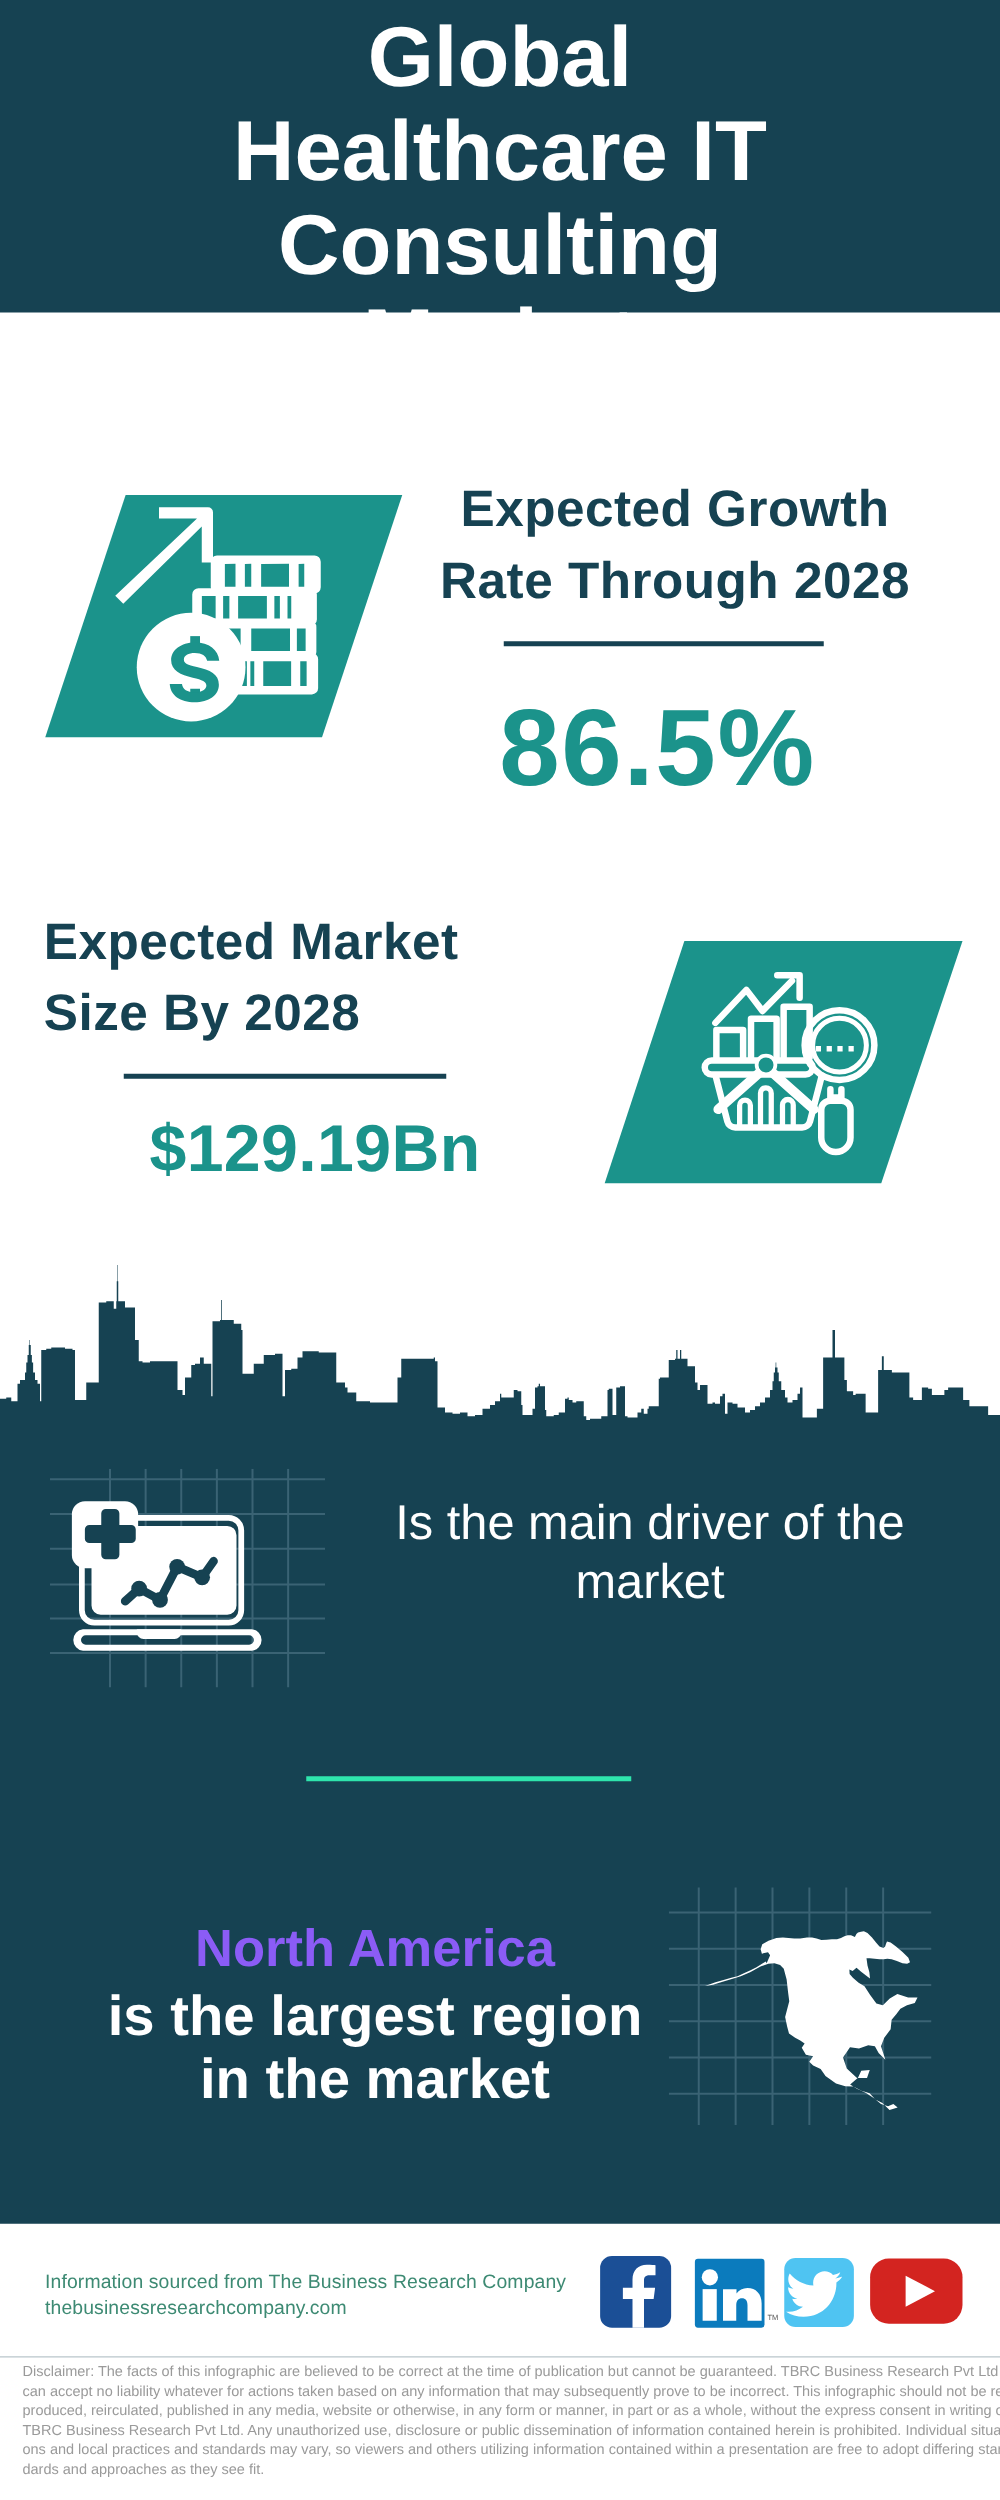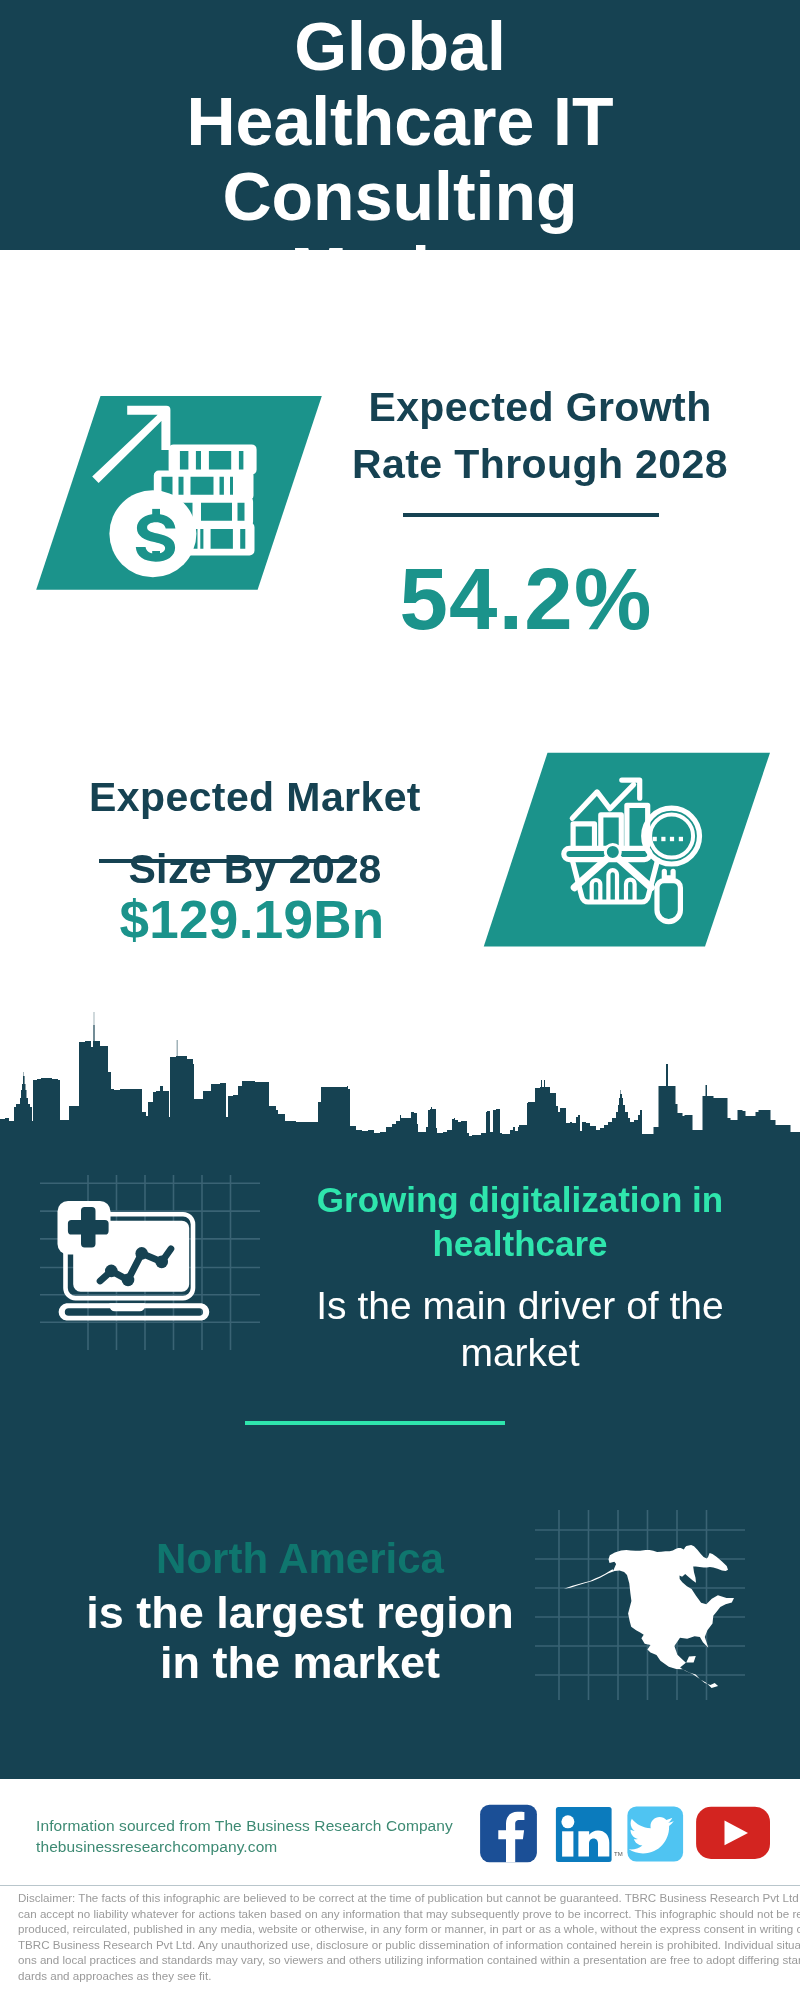--- a/index.html
+++ b/index.html
@@ -16,38 +16,38 @@
   .rule { position:absolute; background:#164252; height:3px; }
 
   
   .s1-title { position:absolute; left:320px; top:379px; width:440px; text-align:center;
               color:#164252; font-weight:bold; font-size:41px; line-height:57px; letter-spacing:0.4px; }
   .s1-rule  { left:403px; top:513px; width:256px; height:4px; }
   .s1-value { position:absolute; left:306px; top:556px; width:440px; text-align:center;
               color:#1b938b; font-weight:bold; font-size:87px; line-height:86px; letter-spacing:1.3px; }
 
   
-  .s2-title { position:absolute; left:35px; top:761px; width:440px; text-align:center;
-              color:#164252; font-weight:bold; font-size:41px; line-height:72px; letter-spacing:0.4px; }
+  .s2-title { position:absolute; left:35px; top:725px; width:440px; 
+              color:#164252; font-weight:bold; font-size:41px; line-height:57px; letter-spacing:0.4px; }
   .s2-rule  { left:99px; top:859px; width:258px; height:4px; }
   .s2-value { position:absolute; left:32px; top:877px; width:440px; text-align:center;
               color:#1b938b; font-weight:bold; font-size:53px; line-height:86px; letter-spacing:0.3px; }
 
   
   .band { position:absolute; left:0; top:1160px; width:800px; height:619px; background:#164252; }
 
   
   .b1-text { position:absolute; left:290px; top:1178px; width:460px; text-align:center; }
   .b1-text .accent { color:#2fe5ad; font-weight:bold; font-size:35px; line-height:43.5px; }
   .b1-text .plain  { color:#ffffff; font-weight:normal; font-size:39px; line-height:47px; margin-top:17px; }
   .b1-rule { position:absolute; left:245px; top:1421px; width:260px; height:4px; background:#2fe5ad; }
 
   
   .b2-text { position:absolute; left:70px; top:1538px; width:460px; text-align:center; }
-  .b2-text .accent { color:#0f766e; font-weight:bold; font-size:42px; line-height:42px; }
+  .b2-text .accent { color:#8b5cf6; font-weight:bold; font-size:42px; line-height:42px; }
   .b2-text .plain  { color:#ffffff; font-weight:bold; font-size:45px; line-height:50px; margin-top:8px; }
 
   
   .footer { position:static; }
   .source-text { position:absolute; left:36px; top:1816px; color:#3d8a73;
                  font-size:15.5px; line-height:20.5px; letter-spacing:0.1px; }
   .footer-rule { position:absolute; left:0; top:1885px; width:800px; height:1px; background:#b9c6cc; }
   .disclaimer { position:absolute; left:18px; top:1890px; width:789px; color:#9a9a9a;
                 font-size:11.6px; line-height:15.6px; text-align:left; word-break:break-all; }
 </style>
@@ -79,21 +79,21 @@
     </g>
     <g fill="#1b938b">
       <rect x="137.2" y="120.9" width="7.8" height="8.2"></rect>
       <rect x="137.2" y="163" width="7.8" height="9"></rect>
       <path d="M140.9,126 c-11,0 -19,6 -19,14 c0,8.5 7.6,11.9 17.3,14.1 c7.8,1.8 10.9,3.1 10.9,6.2 c0,3.4 -4.1,5.5 -9.3,5.5 c-5.9,0 -9.8,-2.5 -10.2,-6.7 h-9.8 c0.5,9.2 8.4,14.6 19.9,14.6 c11.4,0 19.4,-5.6 19.4,-14 c0,-8.6 -7.1,-11.6 -17.6,-14.1 c-7.6,-1.8 -10.4,-2.9 -10.4,-6.1 c0,-3.1 3.6,-5.2 8.8,-5.2 c5.6,0 9.1,2.4 9.8,6.3 h9.7 c-0.8,-8.8 -8.1,-14.6 -19.5,-14.6 z"></path>
     </g>
   </svg>
 
   <div class="s1-title">Expected Growth<br>Rate Through 2028</div>
   <div class="rule s1-rule"></div>
-  <div class="s1-value">54.2%</div>
+  <div class="s1-value">86.5%</div>
 
   <svg class="icon2" width="300" height="210" viewBox="0 0 300 210" style="position:absolute;left:475px;top:748px;">
     <polygon points="72.5,4.75 295,4.75 230,198.5 8.75,198.5" fill="#1b938b"></polygon>
     <g fill="none" stroke="#ffffff" stroke-width="5.2" stroke-linecap="round" stroke-linejoin="round">
 
       <path d="M97.3,70.3 L122.1,43.9 L135,60.8 L158.6,36.6"></path>
       <path d="M146.8,32.1 h17.9 v18.1"></path>
 
       <path d="M98.1,97.9 v-22 h21.4 v22"></path>
       <path d="M125.8,97.9 v-31 h20.5 v31"></path>
@@ -162,21 +162,20 @@
     </g>
     <g fill="#164252">
       <circle cx="71.3" cy="95.9" r="6.3"></circle>
       <circle cx="88" cy="104.9" r="6.3"></circle>
       <circle cx="101.7" cy="78.4" r="6.3"></circle>
       <circle cx="121.7" cy="86.9" r="6.3"></circle>
     </g>
   </svg>
 
   <div class="b1-text">
-    <div class="accent">Growing digitalization in<br>healthcare</div>
     <div class="plain">Is the main driver of the<br>market</div>
   </div>
   <div class="b1-rule"></div>
 
   <div class="b2-text">
     <div class="accent">North America</div>
     <div class="plain">is the largest region<br>in the market</div>
   </div>
 
   <svg class="icon4" width="220" height="200" viewBox="0 0 220 200" style="position:absolute;left:535px;top:1500px;">

